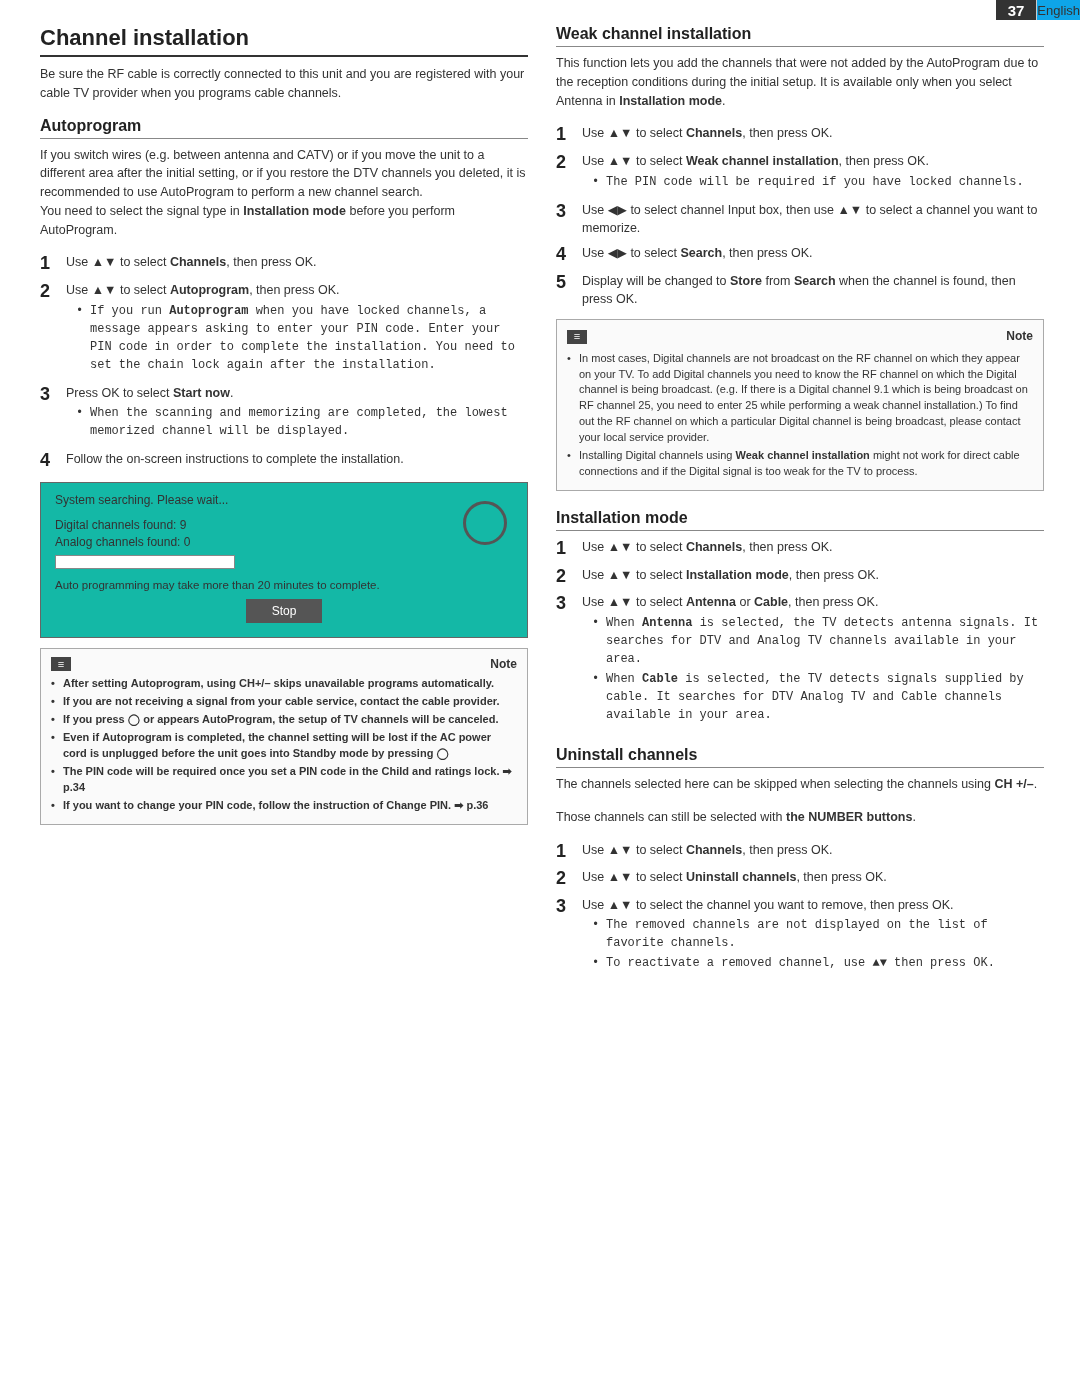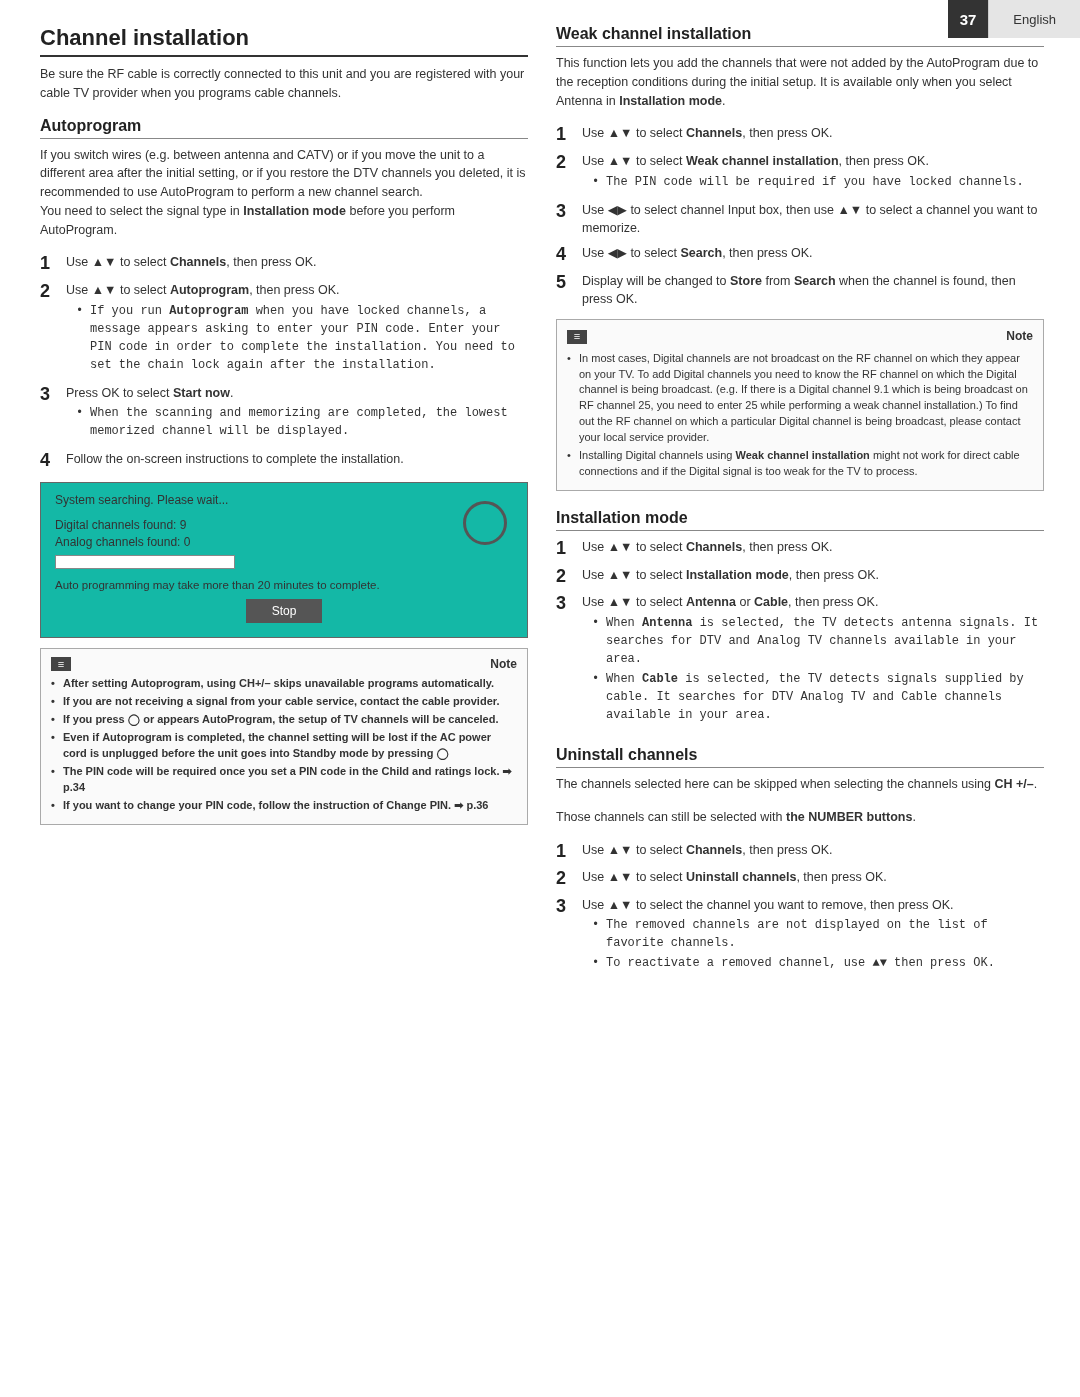--- a/index.html
+++ b/index.html
@@ -13,40 +13,40 @@
       position: relative;
     }
 
     
     .top-bar {
       position: absolute;
       top: 0;
       right: 0;
       display: flex;
       align-items: stretch;
-      height: 38px;
+      height: 20px;
     }
     .page-number {
       background: #333;
       color: #fff;
       font-size: 15px;
       font-weight: bold;
       display: flex;
       align-items: center;
       justify-content: center;
       padding: 0 12px;
     }
     .language-label {
-      background: #e5e5e5;
+      background: #0ea5e9;
       color: #333;
       font-size: 13px;
       display: flex;
       align-items: center;
       justify-content: center;
-      padding: 0 24px;
+      padding: 0 0;
       border-left: 1px solid #ccc;
     }
 
     
     .content-area {
       display: flex;
       padding: 25px 36px 36px 40px;
       gap: 28px;
       margin-top: 0;
     }

